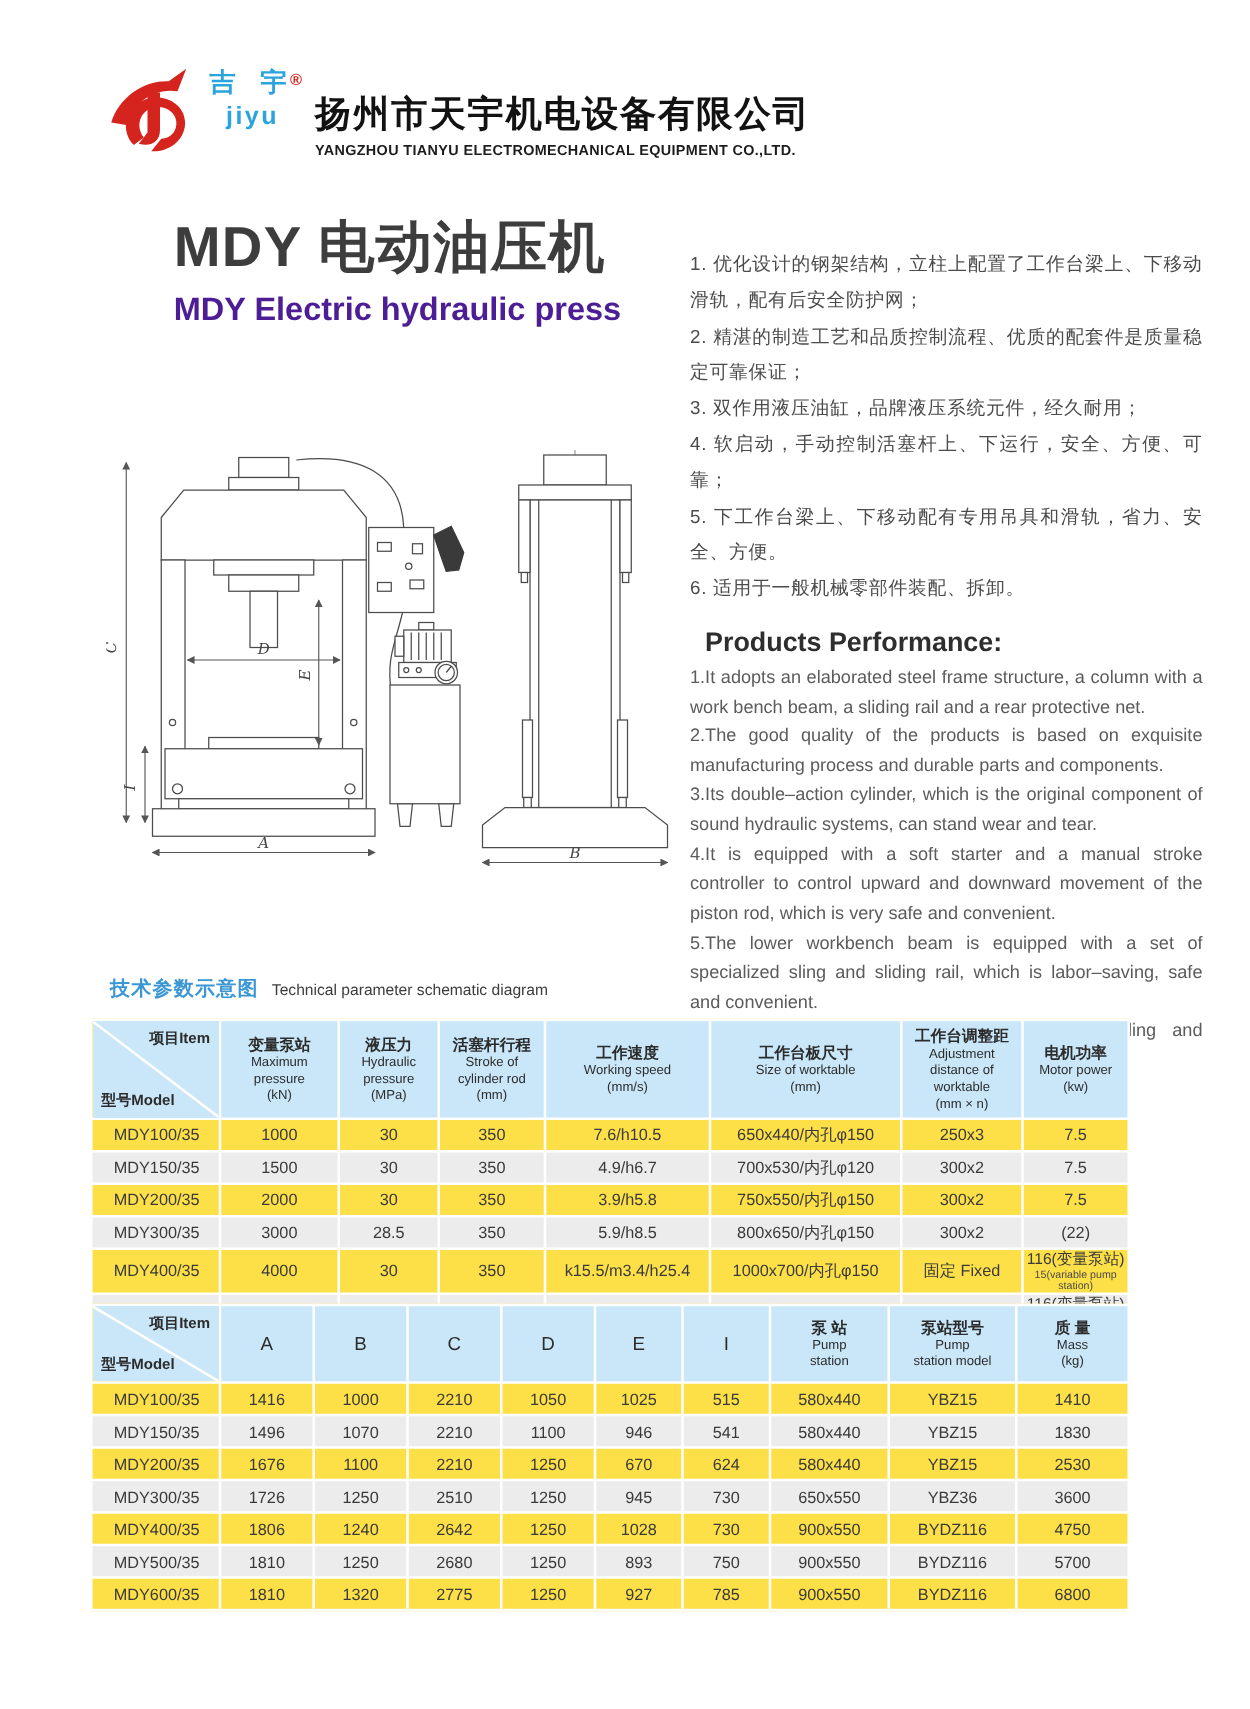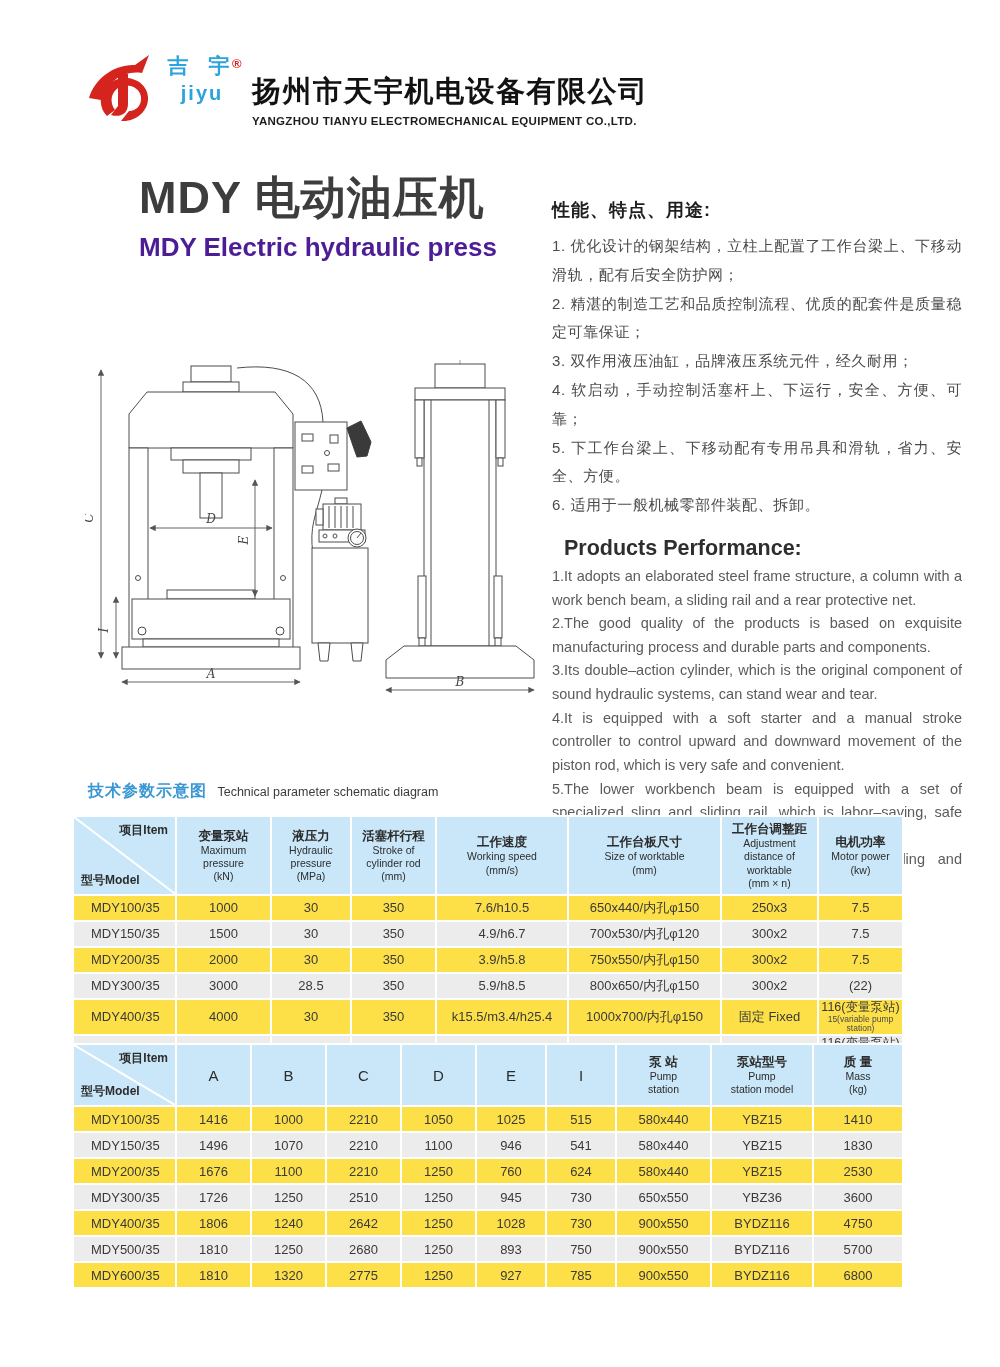--- a/index.html
+++ b/index.html
@@ -76,21 +76,20 @@
   <div class="company-cn">扬州市天宇机电设备有限公司</div>
   <div class="company-en">YANGZHOU TIANYU ELECTROMECHANICAL EQUIPMENT CO.,LTD.</div>
 </div>
 
 <div class="title-block">
   <div class="title-cn">MDY 电动油压机</div>
   <div class="title-en">MDY Electric hydraulic press</div>
 </div>
 
 <div class="right-col">
-  <p class="feat-head">性能、特点、用途:</p>
   <p class="feat-item">1. 优化设计的钢架结构，立柱上配置了工作台梁上、下移动滑轨，配有后安全防护网；</p>
   <p class="feat-item">2. 精湛的制造工艺和品质控制流程、优质的配套件是质量稳定可靠保证；</p>
   <p class="feat-item">3. 双作用液压油缸，品牌液压系统元件，经久耐用；</p>
   <p class="feat-item">4. 软启动，手动控制活塞杆上、下运行，安全、方便、可靠；</p>
   <p class="feat-item">5. 下工作台梁上、下移动配有专用吊具和滑轨，省力、安全、方便。</p>
   <p class="feat-item">6. 适用于一般机械零部件装配、拆卸。</p>
   <p class="perf-head">Products Performance:</p>
   <p class="perf-item">1.It adopts an elaborated steel frame structure, a column with a work bench beam, a sliding rail and a rear protective net.</p>
   <p class="perf-item">2.The good quality of the products is based on exquisite manufacturing process and durable parts and components.</p>
   <p class="perf-item">3.Its double–action cylinder, which is the original component of sound hydraulic systems, can stand wear and tear.</p>
@@ -422,21 +421,21 @@
         <td>580x440</td>
         <td>YBZ15</td>
         <td>1830</td>
       </tr>
       <tr>
         <td class="model">MDY200/35</td>
         <td>1676</td>
         <td>1100</td>
         <td>2210</td>
         <td>1250</td>
-        <td>760</td>
+        <td>670</td>
         <td>624</td>
         <td>580x440</td>
         <td>YBZ15</td>
         <td>2530</td>
       </tr>
       <tr>
         <td class="model">MDY300/35</td>
         <td>1726</td>
         <td>1250</td>
         <td>2510</td>

